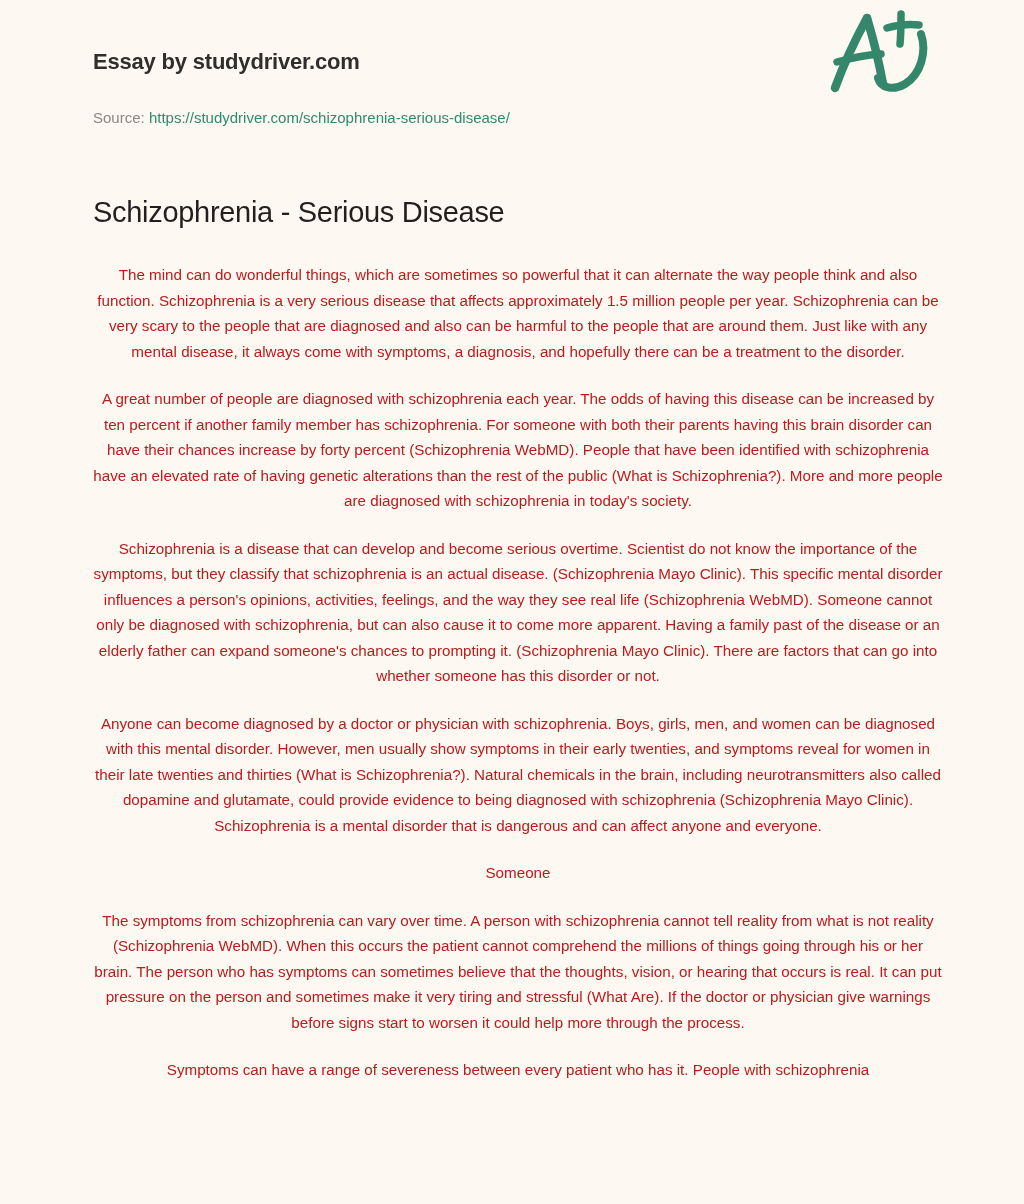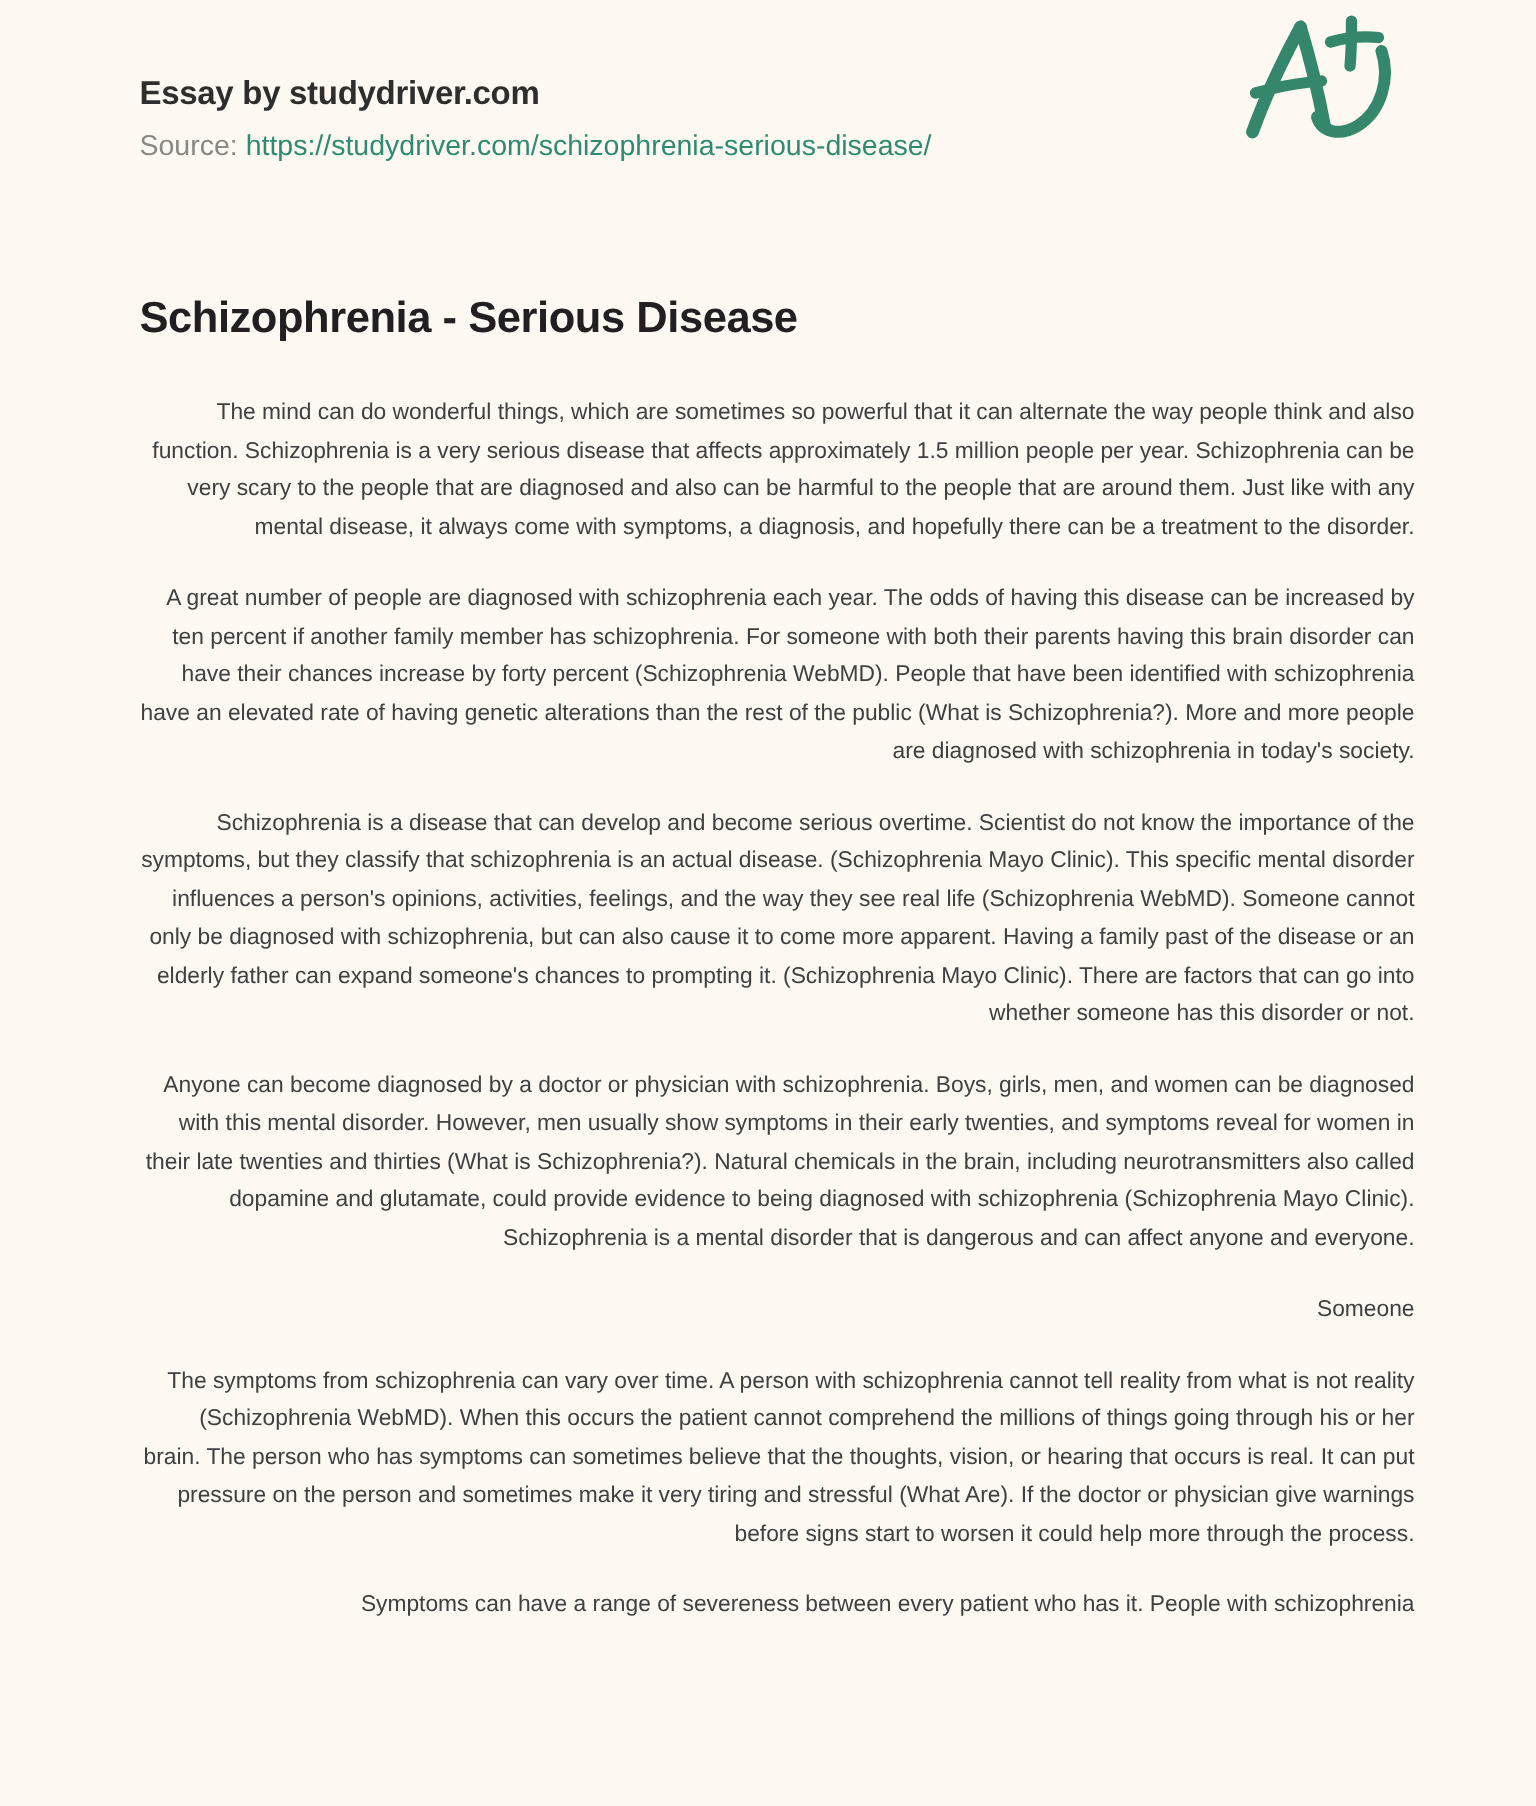--- a/index.html
+++ b/index.html
@@ -31,22 +31,22 @@
   }
   .essay-by {
     font-size: 22px;
     font-weight: bold;
     color: #2f2e2c;
     letter-spacing: -0.2px;
     line-height: 28px;
     margin: 0;
   }
   .source-line {
-    margin-top: 12px;
-    font-size: 19px;
+    margin-top: 32px;
+    font-size: 15px;
     line-height: 20px;
     color: #8a8885;
     white-space: nowrap;
   }
   .source-label {
     color: #8a8885;
   }
   .source-url {
     color: #2e8b6f;
     text-decoration: none;
@@ -57,37 +57,37 @@
     top: 4px;
     width: 120px;
     height: 92px;
   }
 
   
   .doc-title {
     margin: 0;
     padding-top: 86px;
     font-size: 29px;
-    font-weight: bold;
+    font-weight: normal;
     line-height: 36px;
     color: #231f20;
     letter-spacing: -0.3px;
   }
 
   
   .doc-body {
     padding-top: 32px;
     width: 850px;
   }
   .doc-body p {
     margin: 0 0 22px 0;
     font-size: 15.2px;
     line-height: 25.5px;
-    color: #404040;
-    text-align: right;
+    color: #b91c1c;
+    text-align: center;
   }
   .doc-body p.section-heading {
     margin-bottom: 22px;
   }
   .doc-body p:last-child {
     margin-bottom: 0;
   }
 </style>
 </head>
 <body>

